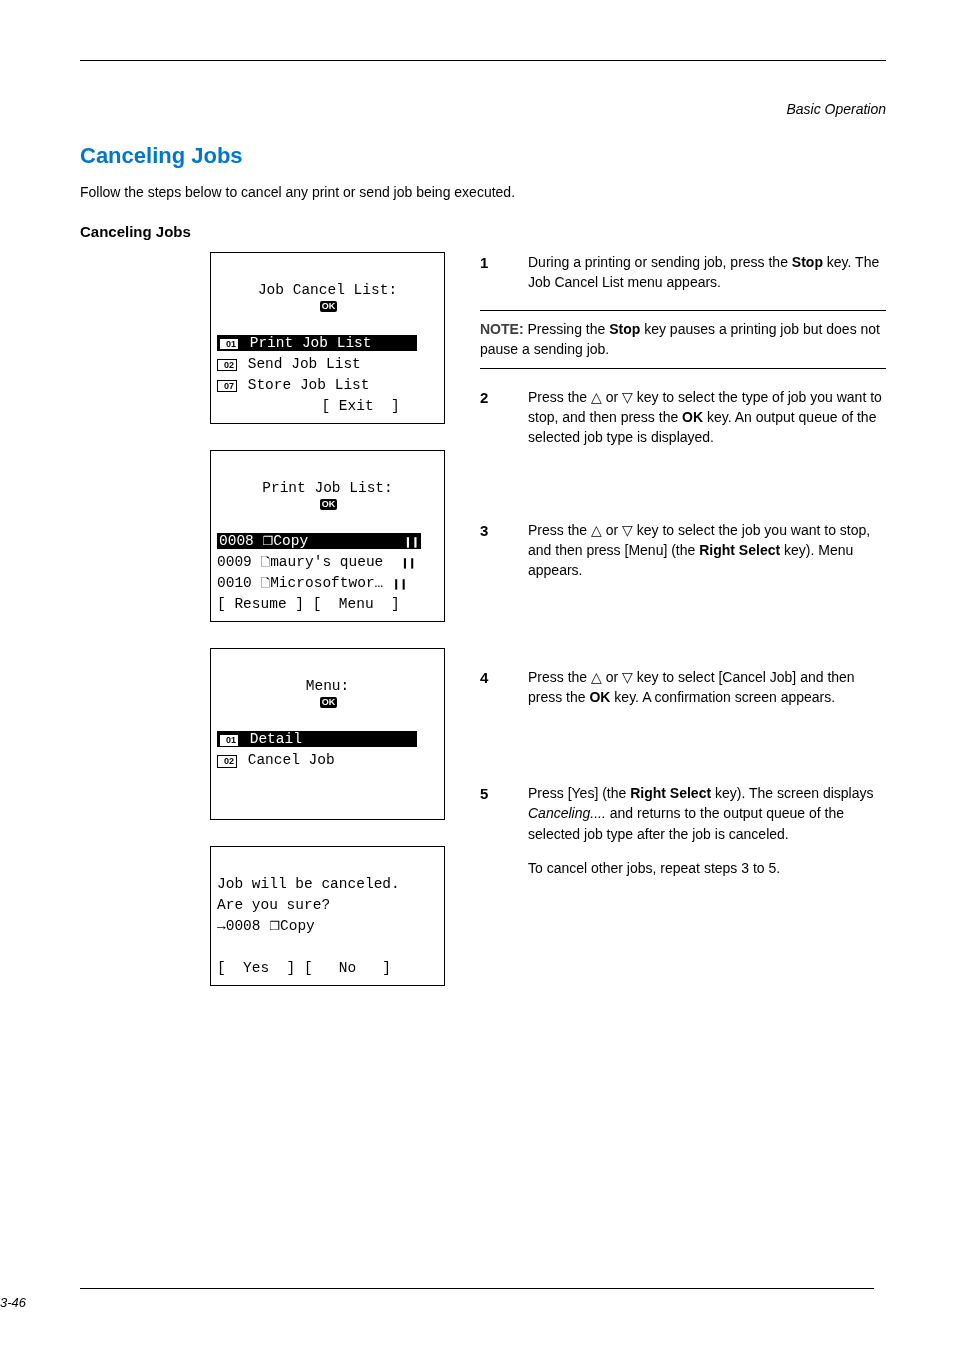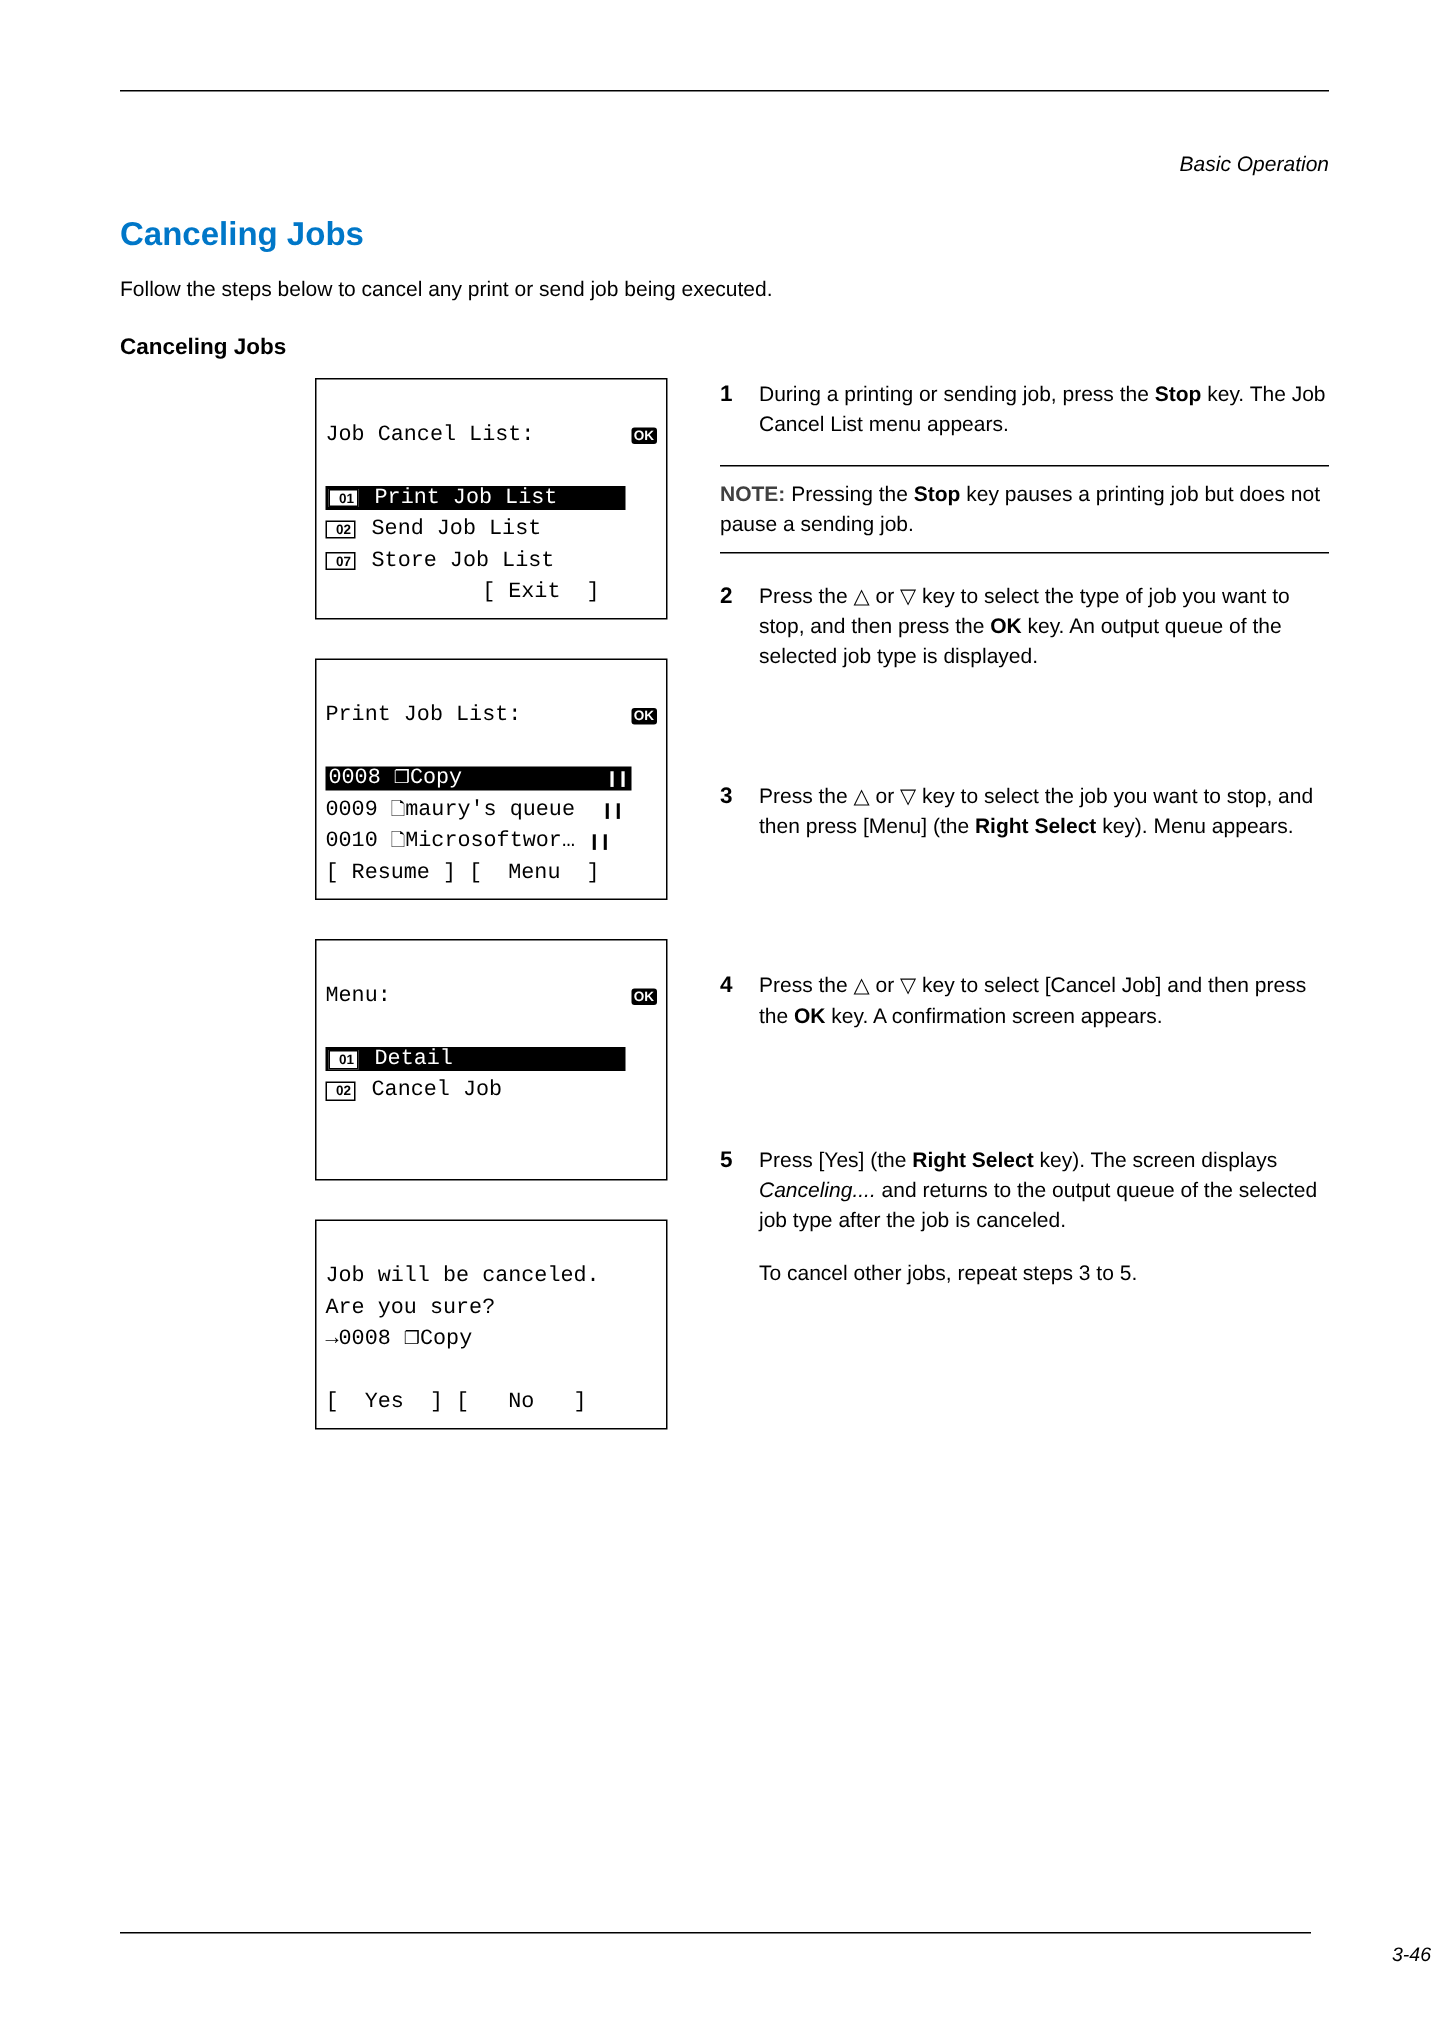--- a/index.html
+++ b/index.html
@@ -64,20 +64,21 @@
     margin-bottom: 18px;
   }
   .step-num {
     width: 26px;
     flex: none;
     font-weight: bold;
     font-size: 15px;
   }
   .step-text {
     flex: 1;
+    margin-left: 22px;
   }
   .note-box {
     border-top: 1px solid #000;
     border-bottom: 1px solid #000;
     padding: 8px 0;
     margin: 6px 0 18px 0;
   }
   .note-label {
     color: #404040;
     font-weight: bold;
@@ -95,20 +96,21 @@
   }
   .lcd .hilite {
     background: #000;
     color: #fff;
     padding: 0 2px;
   }
   .lcd .title-row {
     display: flex;
     align-items: center;
     justify-content: space-between;
+    flex-direction: column;
   }
   .nav-ok {
     display: inline-flex;
     align-items: center;
     gap: 2px;
   }
   .ok-badge {
     background:#000;
     color:#fff;
     font-family: Arial, sans-serif;
@@ -141,21 +143,21 @@
     font-family: Arial, sans-serif;
     font-weight: bold;
     font-size: 10px;
     letter-spacing: -1px;
   }
   .footer {
     position: absolute;
     bottom: 40px;
     left: 0;
     width: 100%;
-    text-align: right;
+    text-align: left;
   }
   .footer-rule {
     border-top: 1px solid #000;
     margin: 0 80px 6px 80px;
   }
   .footer-num {
     font-style: italic;
     font-size: 13px;
   }
   .icon-doc, .icon-stack {

